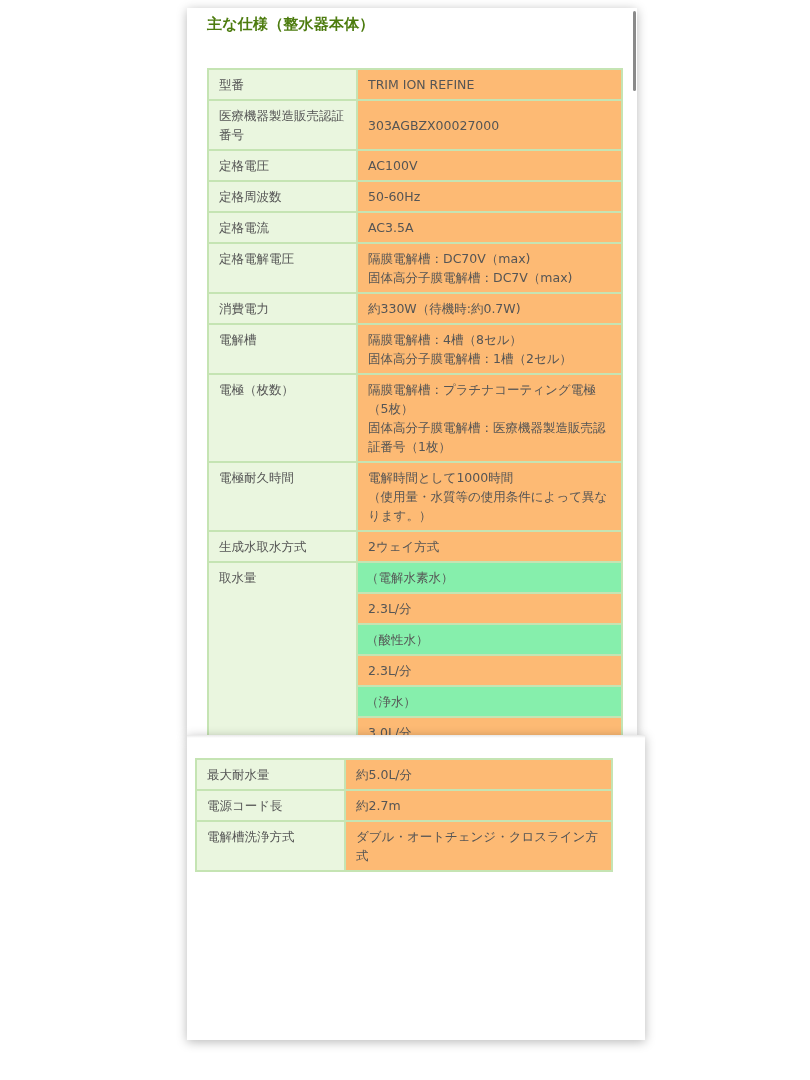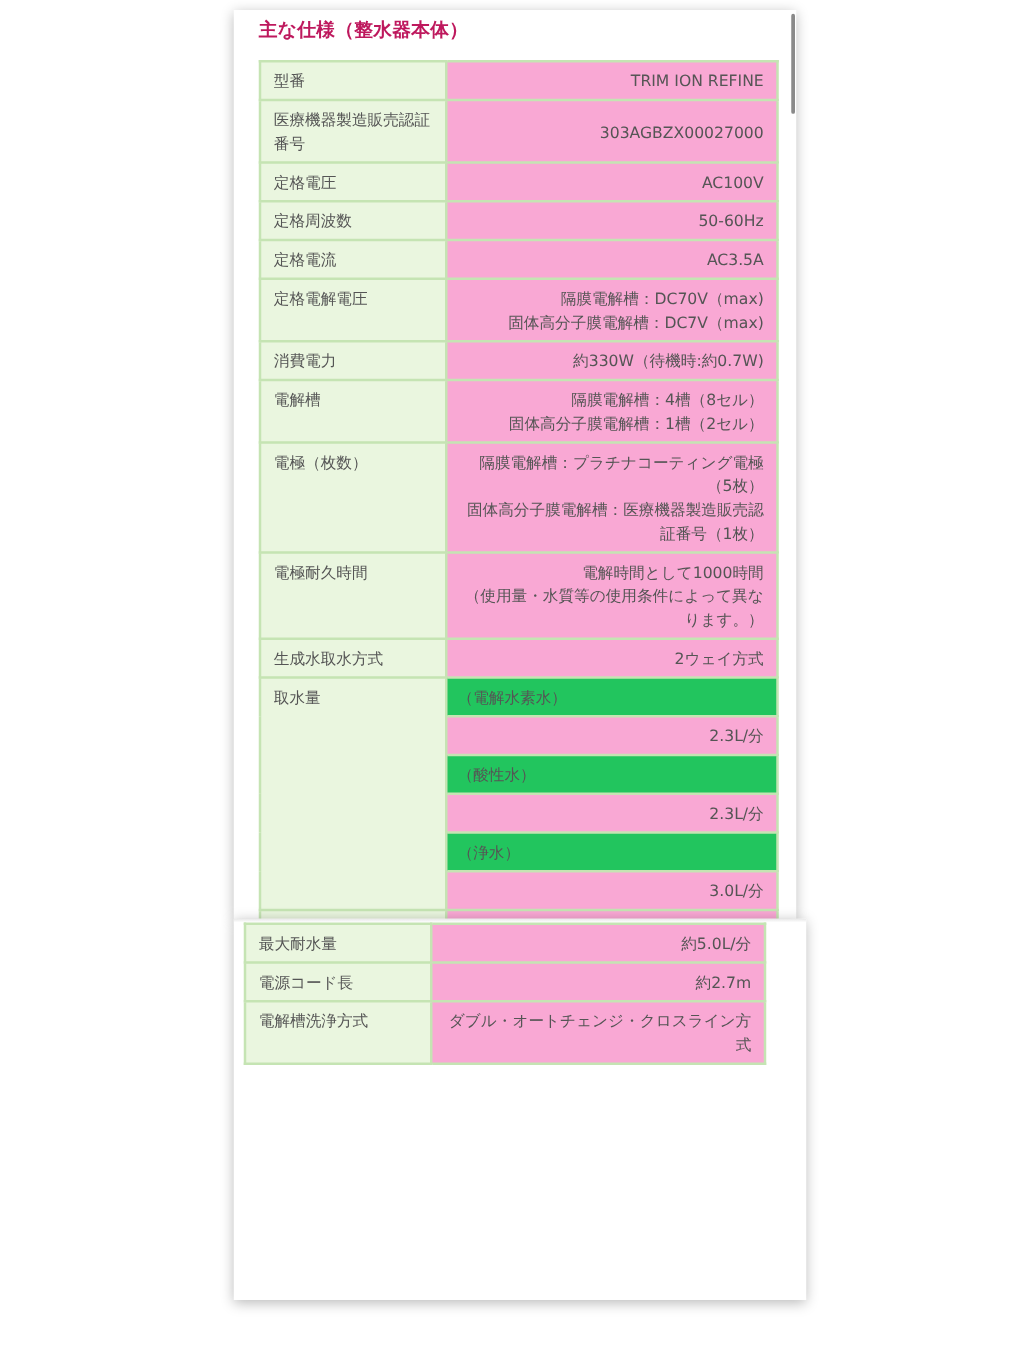--- a/index.html
+++ b/index.html
@@ -7,38 +7,38 @@
     width:810px; height:1080px; background:#ffffff; position:relative; overflow:hidden;
     font-family:"DejaVu Sans","Liberation Sans",sans-serif; color:#555;
   }
   .panel {
     position:absolute; background:#fff;
     box-shadow: 0 2px 10px rgba(0,0,0,0.28);
   }
   #panel-top { left:187px; top:8px; width:450px; height:727px; overflow:hidden; }
   #panel-bottom { left:187px; top:735px; width:458px; height:305px; overflow:hidden; }
   .title {
-    position:absolute; left:20px; top:7px; font-size:15px; font-weight:bold; color:#be185d;
+    position:absolute; left:20px; top:7px; font-size:15px; font-weight:bold; color:#4d7c0f;
     letter-spacing:0.2px;
   }
   .scrollbar {
     position:absolute; left:446px; top:3px; width:3px; height:80px; background:#8a8a8a; border-radius:2px;
   }
   table.spec {
-    position:absolute; border-collapse:collapse; table-layout:fixed; font-size:12.5px;
+    position:absolute; border-collapse:collapse; table-layout:fixed; font-size:12.5px;margin-top:20px;
   }
   #panel-top table.spec { left:20px; top:40px; width:416px; }
   #panel-bottom table.spec { left:8px; top:3px; width:418px; }
   table.spec td {
     border:2px solid #c5e4b3; vertical-align:top; padding:5px 10px; line-height:19px; color:#555;
   }
   table.spec td.label { background:#eaf6df; width:127px; }
-  table.spec td.value { background:#f9a8d4;text-align:right; }
+  table.spec td.value { background:#fdba74; }
   table.spec td.value.mid { vertical-align:middle; }
-  table.spec td.sub-head { background:#22c55e; padding-left:8px; }
+  table.spec td.sub-head { background:#86efac; padding-left:8px; }
   .line { display:block; }
   .fold-edge {
     position:absolute; left:0; top:0; width:100%; height:3px;
     background:linear-gradient(#e8e8e8,#fff);
   }
 </style>
 </head>
 <body>
 
 <div id="panel-top" class="panel">

